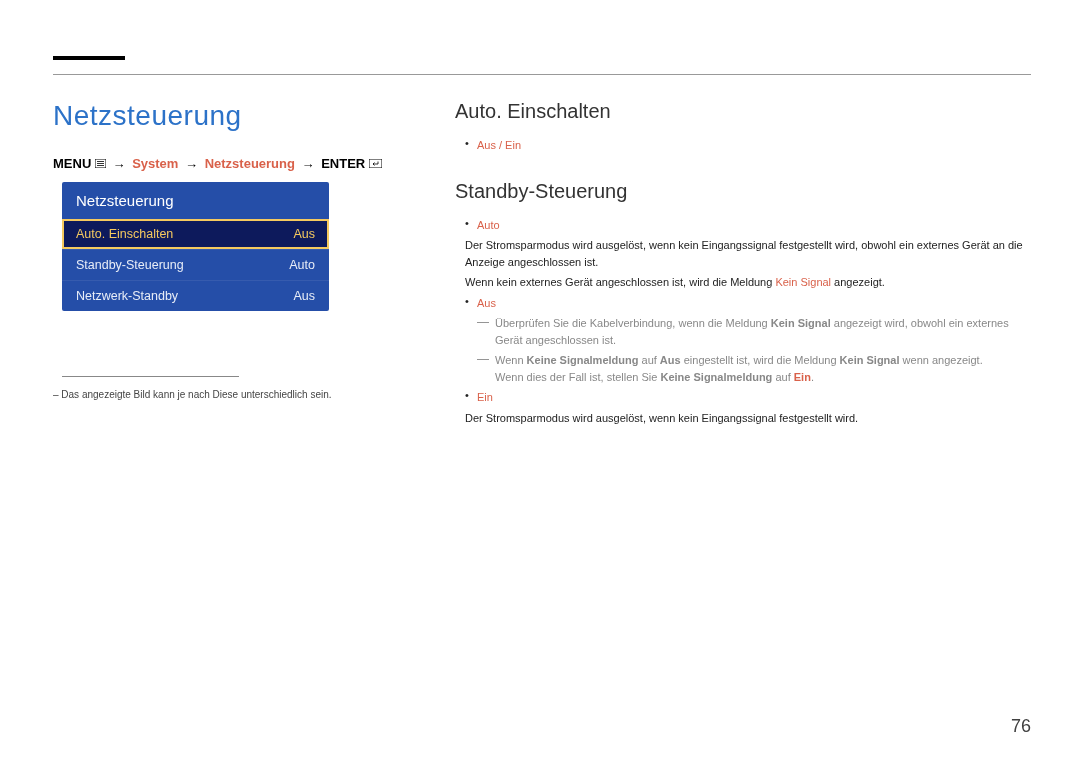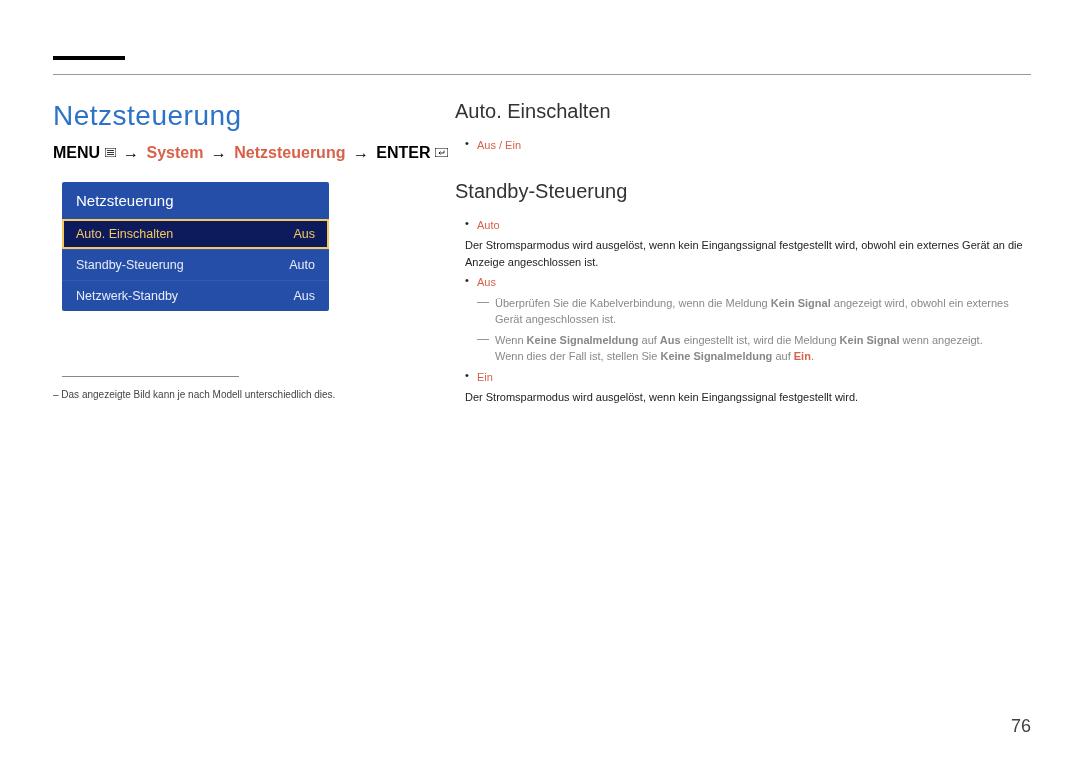--- a/index.html
+++ b/index.html
@@ -35,23 +35,23 @@
       position: absolute;
       top: 100px;
       left: 53px;
       font-size: 28px;
       font-weight: 300;
       color: #2c72c8;
       letter-spacing: 0.5px;
     }
     .breadcrumb {
       position: absolute;
-      top: 144px;
-      left: 53px;
-      font-size: 16px;
+      top: 156px;
+      left: 53px;
+      font-size: 13px;
       font-weight: 600;
     }
     .breadcrumb .arrow {
       margin: 0 3px;
     }
     .breadcrumb .accent {
       color: #d9614a;
     }
     .menu-icon, .enter-icon {
       display: inline-block;
@@ -235,37 +235,40 @@
     <span class="label">Standby-Steuerung</span>
     <span class="value">Auto</span>
   </div>
   <div class="menu-item">
     <span class="label">Netzwerk-Standby</span>
     <span class="value">Aus</span>
   </div>
 </div>
 
 <div class="menu-note-line"></div>
-<div class="menu-note">– Das angezeigte Bild kann je nach Modell unterschiedlich dies.</div>
+<div class="menu-note">– Das angezeigte Bild kann je nach Diese unterschiedlich sein.</div>
 
 <div class="content">
 
   <h2 class="section-title">Auto. Einschalten</h2>
   <div class="bullet-row">
     <div class="bullet-dot">•</div>
     <div class="bullet-content"><span class="inline-accent-bold">Aus / Ein</span></div>
   </div>
 
   <h2 class="section-title second">Standby-Steuerung</h2>
 
   <div class="bullet-row">
     <div class="bullet-dot">•</div>
     <div class="bullet-content"><span class="inline-accent-bold">Auto</span></div>
   </div>
   <p class="sub-text">Der Stromsparmodus wird ausgelöst, wenn kein Eingangssignal festgestellt wird, obwohl ein externes Gerät an die Anzeige angeschlossen ist.</p>
+  <p class="sub-text">
+    <span>Wenn kein externes Gerät angeschlossen ist, wird die Meldung </span><span class="inline-accent-bold">Kein Signal</span><span> angezeigt.</span>
+  </p>
 
   <div class="bullet-row">
     <div class="bullet-dot">•</div>
     <div class="bullet-content"><span class="inline-accent-bold">Aus</span></div>
   </div>
   <div class="dash-row">
     <div class="dash-mark">―</div>
     <div class="dash-content">
       <span>Überprüfen Sie die Kabelverbindung, wenn die Meldung </span><span class="bold">Kein Signal</span><span> angezeigt wird, obwohl ein externes Gerät angeschlossen ist.</span>
     </div>

